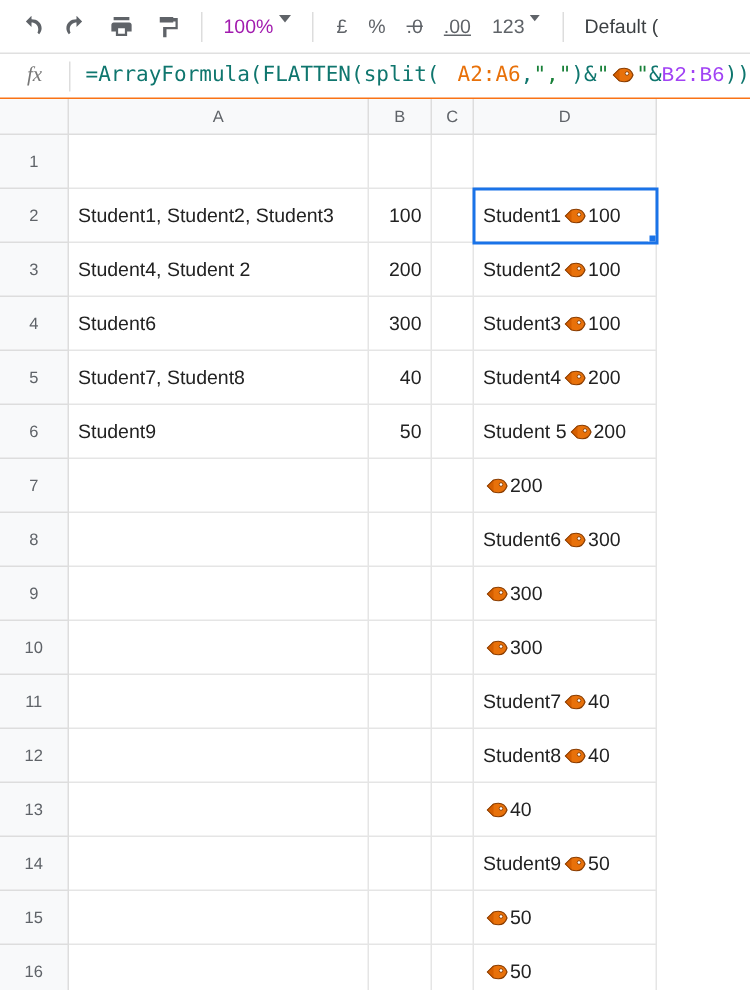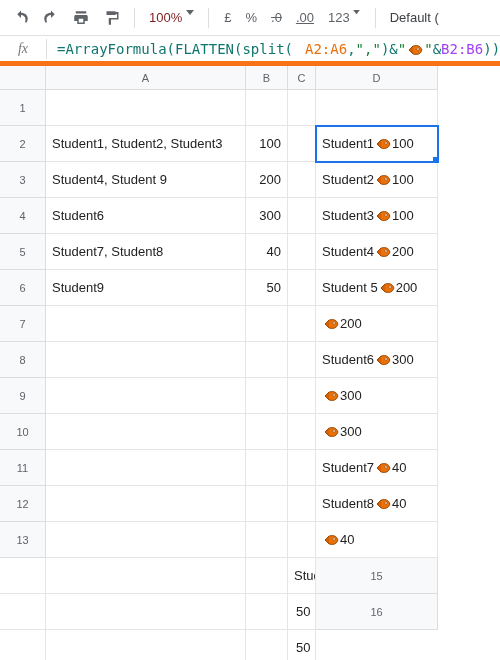--- a/index.html
+++ b/index.html
@@ -1,32 +1,32 @@
 <!DOCTYPE html>
 <html><head>
 <meta charset="utf-8">
 <style>
   * { box-sizing: border-box; margin: 0; padding: 0; }
   body { font-family: Arial, sans-serif; font-size: 13px; color: #222; background: #fff; width: 500px; }
   
   .toolbar { display: flex; align-items: center; height: 36px; padding: 0 8px; gap: 4px; border-bottom: 1px solid #e0e0e0; }
   .toolbar .icon-btn { width: 26px; height: 26px; display: flex; align-items: center; justify-content: center; cursor: pointer; color: #5f6368; }
   .toolbar .sep { width: 1px; height: 20px; background: #ddd; margin: 0 6px; }
-  .toolbar .zoom { display: flex; align-items: flex-start; gap: 4px; font-size: 13px; color: #7f1d1d; padding: 0 4px; }
+  .toolbar .zoom { display: flex; align-items: flex-start; gap: 4px; font-size: 13px; color: #a21caf; padding: 0 4px; }
   .toolbar .fmt-btn { padding: 0 5px; color: #5f6368; font-size: 13px; cursor: pointer; }
   .toolbar .default { color: #3c4043; font-size: 13px; padding-left: 4px; }
   
-  .formula-row { display: flex; align-items: center; height: 30px; border-bottom: 5px solid #f97316; }
+  .formula-row { display: flex; align-items: center; height: 30px; border-bottom: 1px solid #f97316; }
   .fx { width: 46px; text-align: center; color: #777; font-style: italic; font-size: 14px; font-family: Georgia, serif; }
   .formula-divider { width: 1px; height: 20px; background: #ddd; }
   .formula-bar { flex: 1; padding: 0 10px; font-family: "Consolas", monospace; font-size: 14px; color: #222; white-space: nowrap; overflow: hidden; }
   .formula-bar .fn { color: #0f766e; }
   .formula-bar .rng1 { color: #e8710a; margin-left: 12px; }
   .formula-bar .str { color: #188038; }
-  .formula-bar .rng2 { color: #a142f4; }
+  .formula-bar .rng2 { color: #a142f4; font-family: Liberation Mono, monospace; }
   
   .grid { display: grid; grid-template-columns: 46px 200px 42px 28px 122px; position: relative; }
   .hdr { background: #f8f9fa; border-right: 1px solid #ddd; border-bottom: 1px solid #ddd; height: 24px; display: flex; align-items: center; justify-content: center; color: #5f6368; font-size: 11px; }
   .corner { background: #f8f9fa; border-right: 1px solid #ddd; border-bottom: 1px solid #ddd; }
   .rowhdr { background: #f8f9fa; border-right: 1px solid #ddd; border-bottom: 1px solid #ddd; display: flex; align-items: center; justify-content: center; color: #5f6368; font-size: 11px; height: 36px; }
   .cell { border-right: 1px solid #e5e5e5; border-bottom: 1px solid #e5e5e5; height: 36px; display: flex; align-items: center; padding: 0 6px; font-size: 13px; overflow: hidden; white-space: nowrap; }
   .cell.right { justify-content: flex-end; }
   .cell.dcell { padding-left: 6px; }
   .fish { width: 16px; height: 14px; display: inline-block; vertical-align: middle; margin: 0 1px; }
   
@@ -113,21 +113,21 @@
     <div class="cell"></div>
     <div class="cell dcell"></div>
     <div class="rowhdr">2</div>
     <div class="cell">Student1, Student2, Student3</div>
     <div class="cell right">100</div>
     <div class="cell"></div>
     <div class="cell dcell sel">Student1<svg class="fish" viewBox="0 0 16 14">
         <use href="#fish-g"></use>
       </svg>100</div>
     <div class="rowhdr">3</div>
-    <div class="cell">Student4, Student 9</div>
+    <div class="cell">Student4, Student 2</div>
     <div class="cell right">200</div>
     <div class="cell"></div>
     <div class="cell dcell">Student2<svg class="fish" viewBox="0 0 16 14">
         <use href="#fish-g"></use>
       </svg>100</div>
     <div class="rowhdr">4</div>
     <div class="cell">Student6</div>
     <div class="cell right">300</div>
     <div class="cell"></div>
     <div class="cell dcell">Student3<svg class="fish" viewBox="0 0 16 14">
@@ -189,20 +189,21 @@
     <div class="cell dcell"> Student8<svg class="fish" viewBox="0 0 16 14">
         <use href="#fish-g"></use>
       </svg>40</div>
     <div class="rowhdr">13</div>
     <div class="cell"></div>
     <div class="cell right"></div>
     <div class="cell"></div>
     <div class="cell dcell"><svg class="fish" viewBox="0 0 16 14">
         <use href="#fish-g"></use>
       </svg>40</div>
+    <div class="rowhdr">14</div>
     <div class="cell"></div>
     <div class="cell right"></div>
     <div class="cell"></div>
     <div class="cell dcell">Student9<svg class="fish" viewBox="0 0 16 14">
         <use href="#fish-g"></use>
       </svg>50</div>
     <div class="rowhdr">15</div>
     <div class="cell"></div>
     <div class="cell right"></div>
     <div class="cell"></div>

